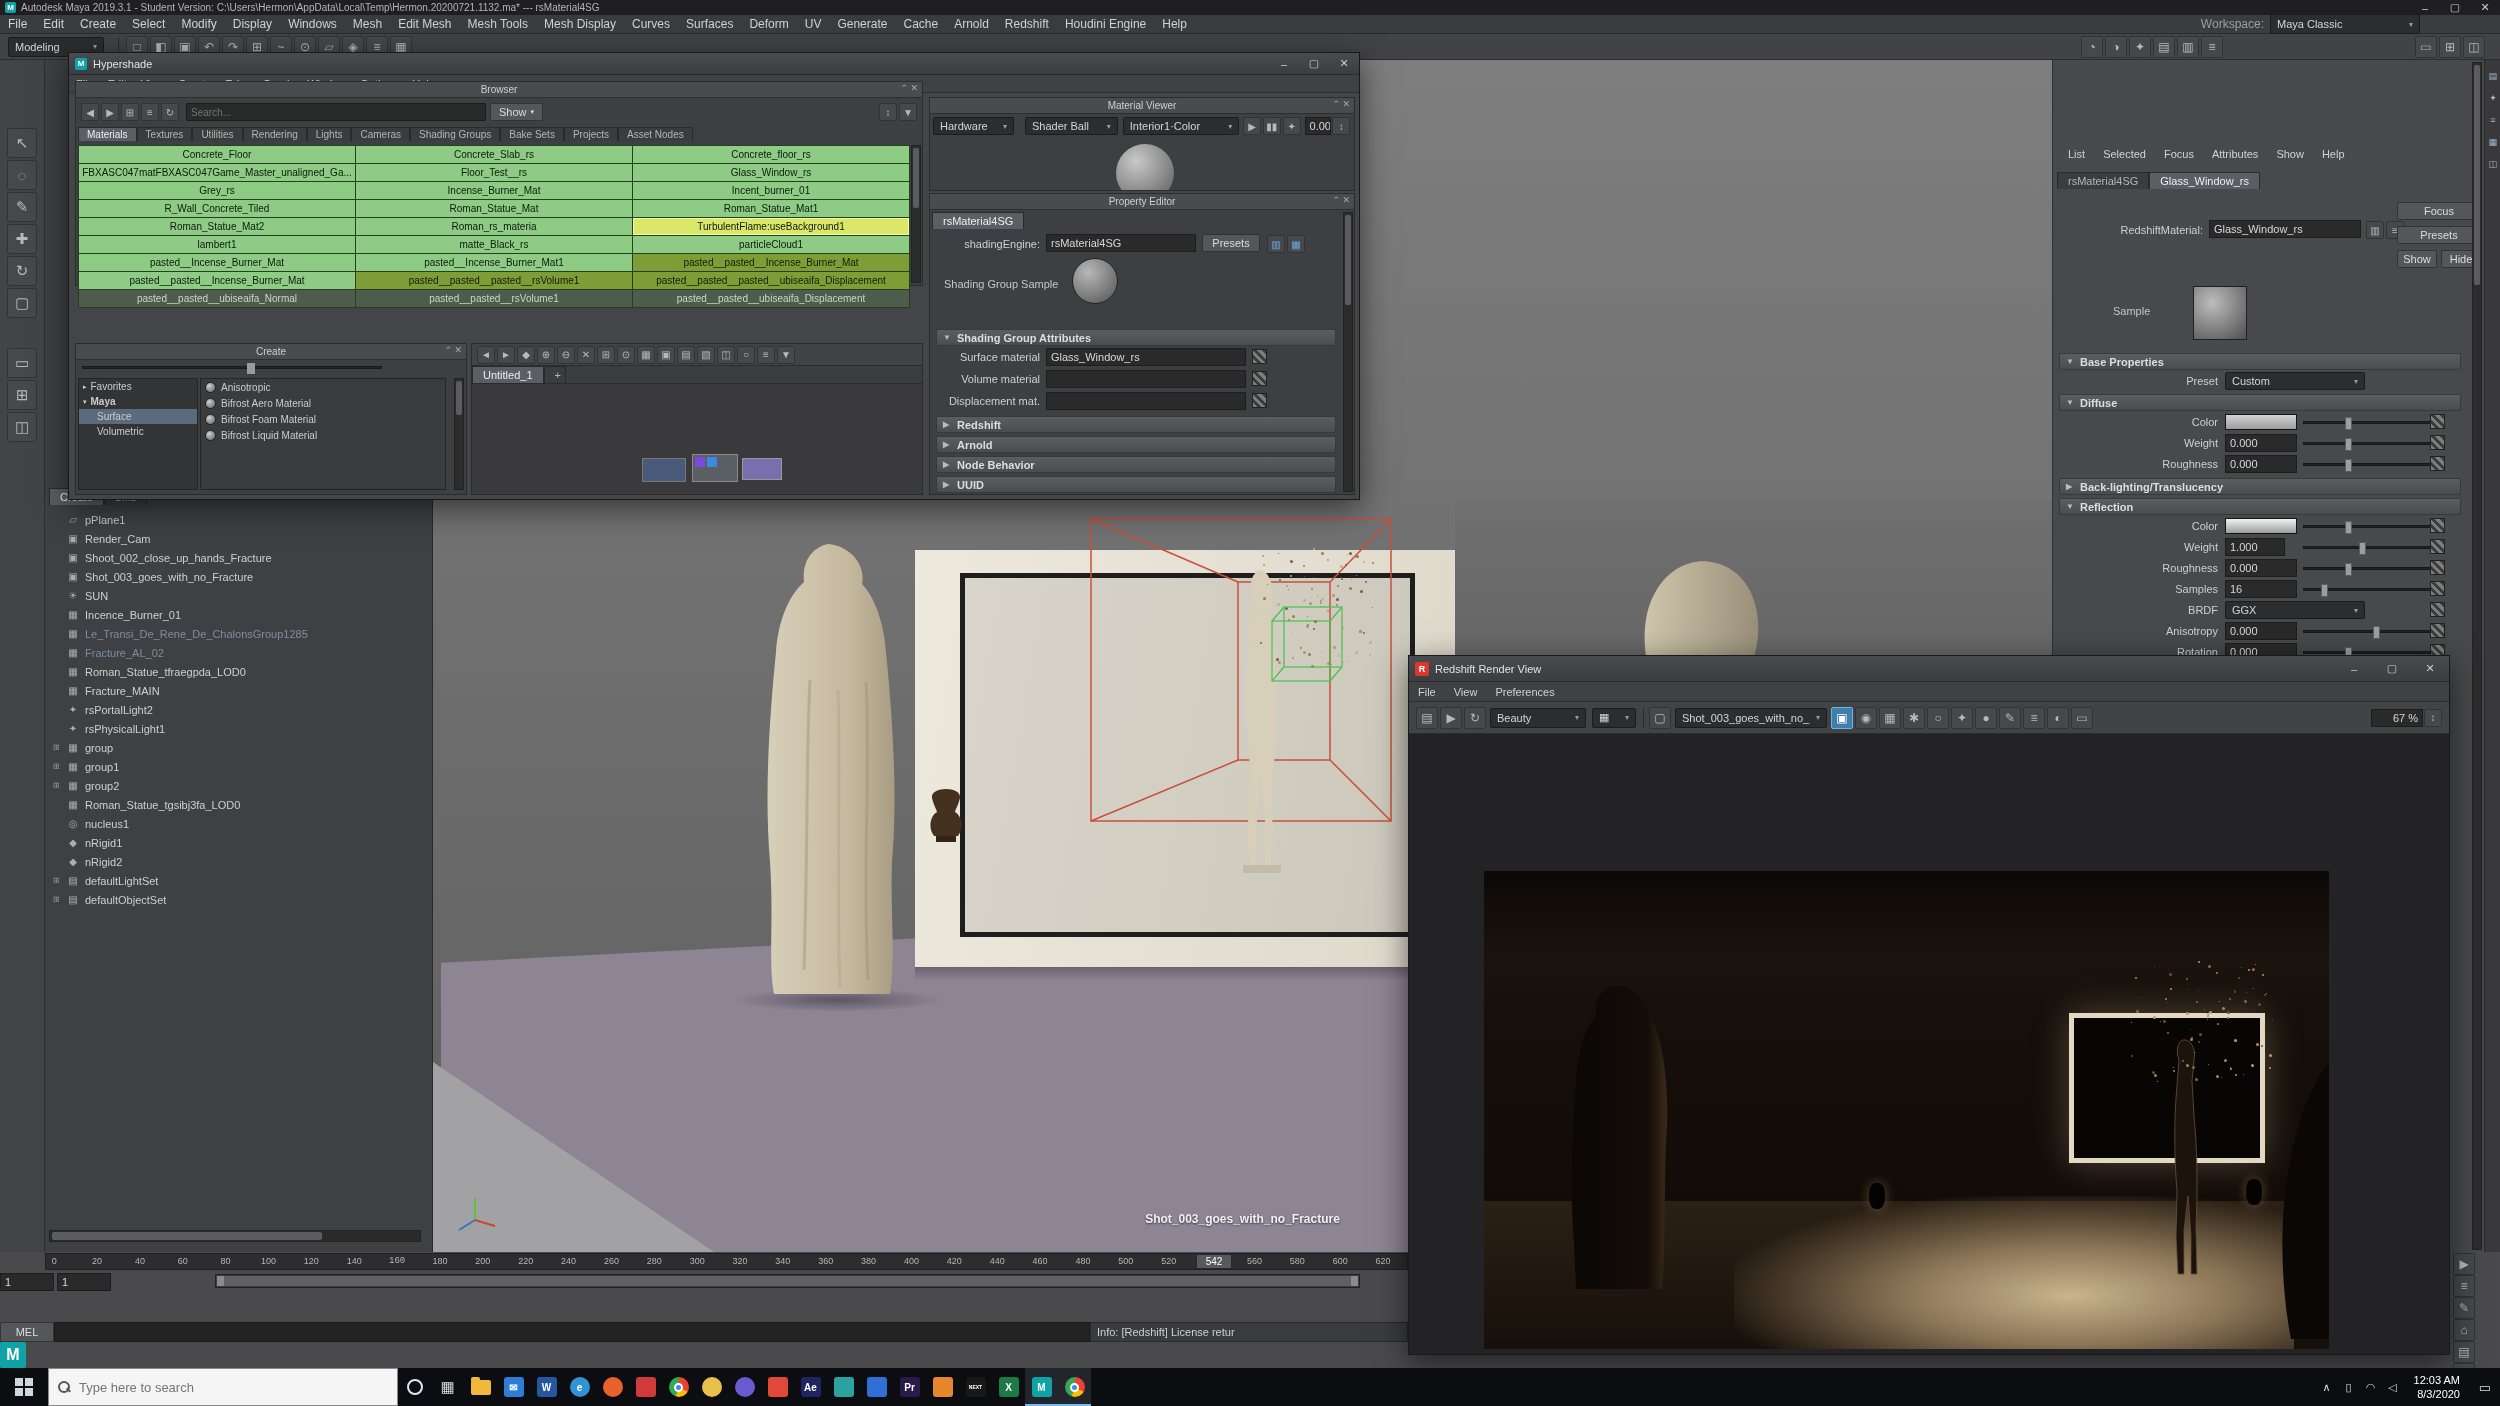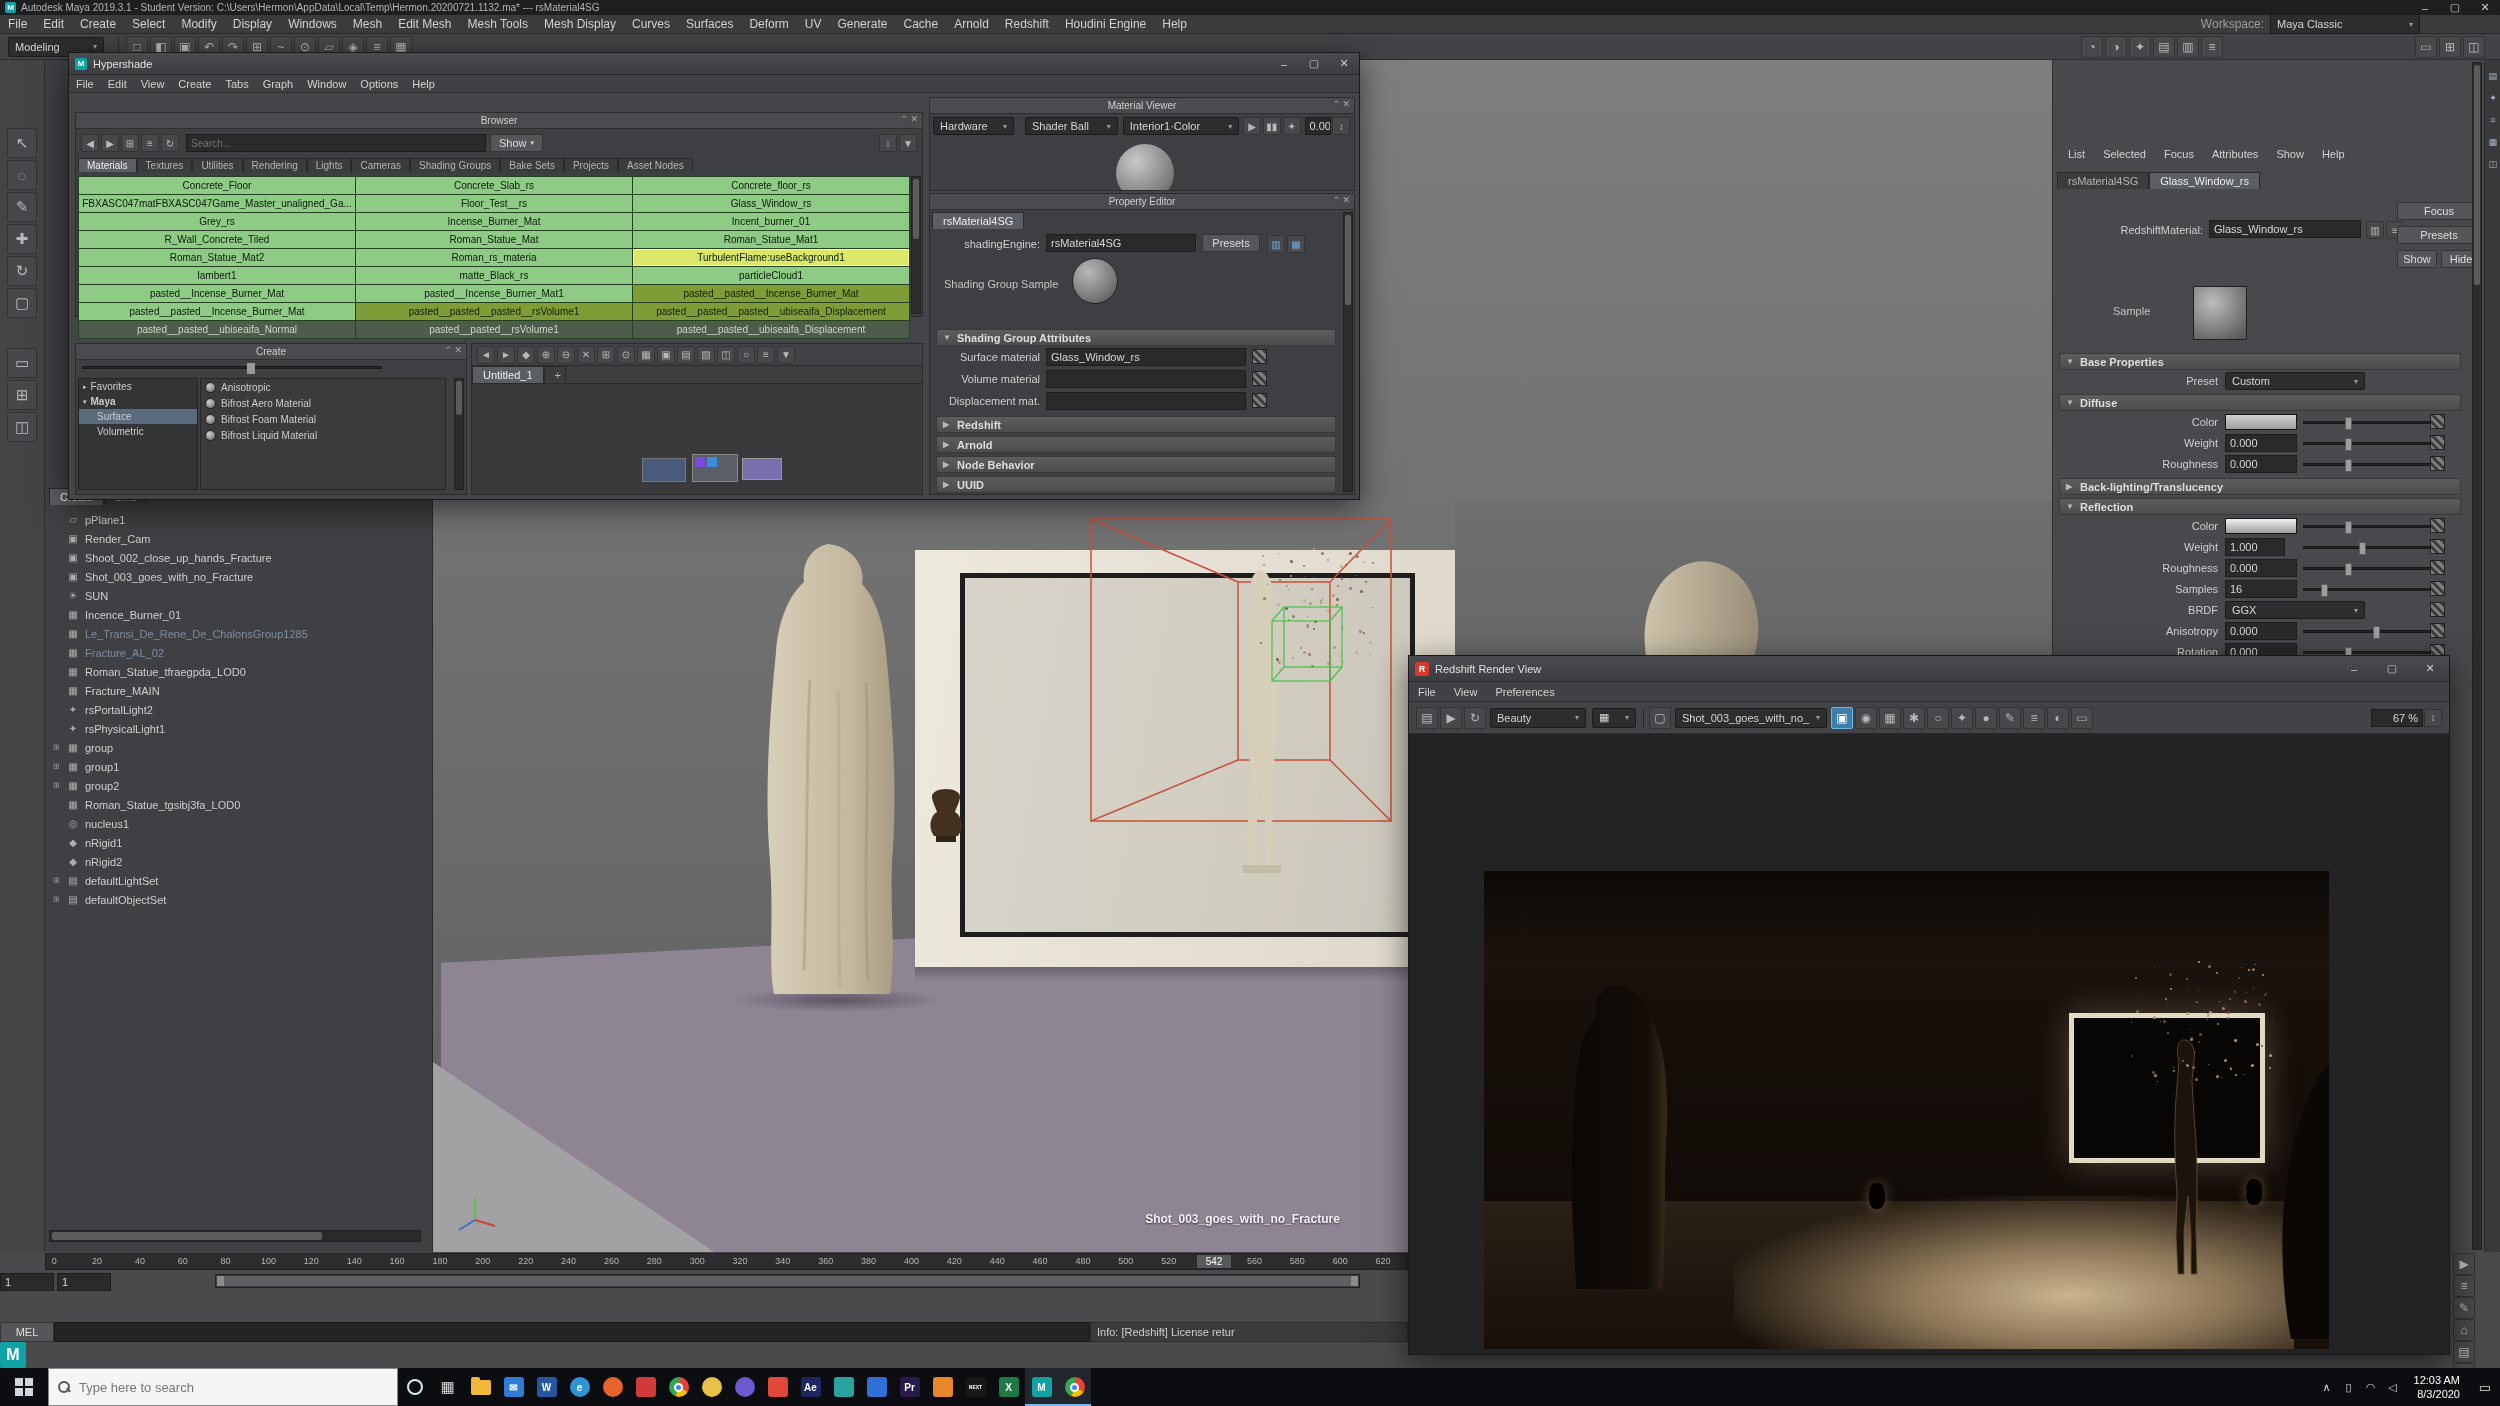--- a/index.html
+++ b/index.html
@@ -459,21 +459,21 @@
   <div class="ruler">
     <div id="ticks">
         <div class="tick" style="left: 0.6%;">0</div>
         <div class="tick" style="left: 3.74961%;">20</div>
         <div class="tick" style="left: 6.89921%;">40</div>
         <div class="tick" style="left: 10.0488%;">60</div>
         <div class="tick" style="left: 13.1984%;">80</div>
         <div class="tick" style="left: 16.348%;">100</div>
         <div class="tick" style="left: 19.4976%;">120</div>
         <div class="tick" style="left: 22.6472%;">140</div>
-        <div class="tick" style="left: 25.7969%;">160</div>
+        <div class="tick" style="left: 25.7969%; font-family: Liberation Mono, monospace;">160</div>
         <div class="tick" style="left: 28.9465%;">180</div>
         <div class="tick" style="left: 32.0961%;">200</div>
         <div class="tick" style="left: 35.2457%;">220</div>
         <div class="tick" style="left: 38.3953%;">240</div>
         <div class="tick" style="left: 41.5449%;">260</div>
         <div class="tick" style="left: 44.6945%;">280</div>
         <div class="tick" style="left: 47.8441%;">300</div>
         <div class="tick" style="left: 50.9937%;">320</div>
         <div class="tick" style="left: 54.1433%;">340</div>
         <div class="tick" style="left: 57.2929%;">360</div>
@@ -710,21 +710,21 @@
         <div class="mi" style="padding: 1px 7px; font-size: 11px;">Edit</div>
         <div class="mi" style="padding: 1px 7px; font-size: 11px;">View</div>
         <div class="mi" style="padding: 1px 7px; font-size: 11px;">Create</div>
         <div class="mi" style="padding: 1px 7px; font-size: 11px;">Tabs</div>
         <div class="mi" style="padding: 1px 7px; font-size: 11px;">Graph</div>
         <div class="mi" style="padding: 1px 7px; font-size: 11px;">Window</div>
         <div class="mi" style="padding: 1px 7px; font-size: 11px;">Options</div>
         <div class="mi" style="padding: 1px 7px; font-size: 11px;">Help</div>
       </div>
 
-    <div class="dockpanel" style="left:6px;top:59px;width:848px;height:205px">
+    <div class="dockpanel" style="left:6px;top:28px;width:848px;height:205px">
       <div class="dockhead">
         <span>Browser</span>
           <span class="dockbtns">⌃ ✕</span>
       </div>
       <div style="position:absolute;left:0;top:17px;right:0;height:26px;display:flex;align-items:center;padding:0 4px">
         <div id="hs-browser-icons" style="display:flex">
             <div class="ic ic16">◀</div>
             <div class="ic ic16">▶</div>
             <div class="ic ic16">⊞</div>
             <div class="ic ic16">≡</div>

